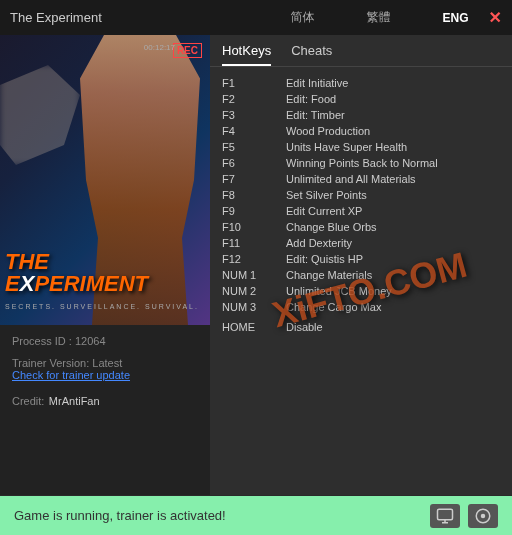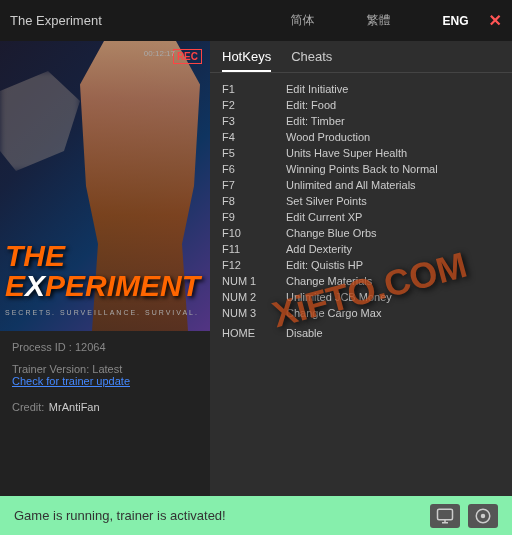--- a/index.html
+++ b/index.html
@@ -11,21 +11,21 @@
       overflow: hidden;
       position: relative;
     }
 
     
     #title-bar {
       display: flex;
       align-items: center;
       justify-content: space-between;
       background: #1a1a1a;
-      height: 41px;
+      height: 35px;
       padding: 0 10px;
     }
     #title-bar .title {
       color: #cccccc;
       font-size: 13px;
     }
     #title-bar .lang-buttons {
       display: flex;
       align-items: center;
       gap: 8px;
@@ -90,21 +90,21 @@
       width: 80px;
       height: 100px;
       background: rgba(200, 180, 160, 0.3);
       filter: blur(3px);
       clip-path: polygon(0 20%, 60% 0%, 100% 30%, 80% 80%, 20% 100%, 0 80%);
     }
     #game-cover .game-logo {
       position: absolute;
       bottom: 30px;
       left: 5px;
-      font-size: 30px;
+      font-size: 22px;
       font-weight: 900;
       color: #ff6600;
       font-style: italic;
       text-shadow: 2px 2px 4px #000;
       line-height: 1;
     }
     #game-cover .game-subtitle {
       position: absolute;
       bottom: 15px;
       left: 5px;

